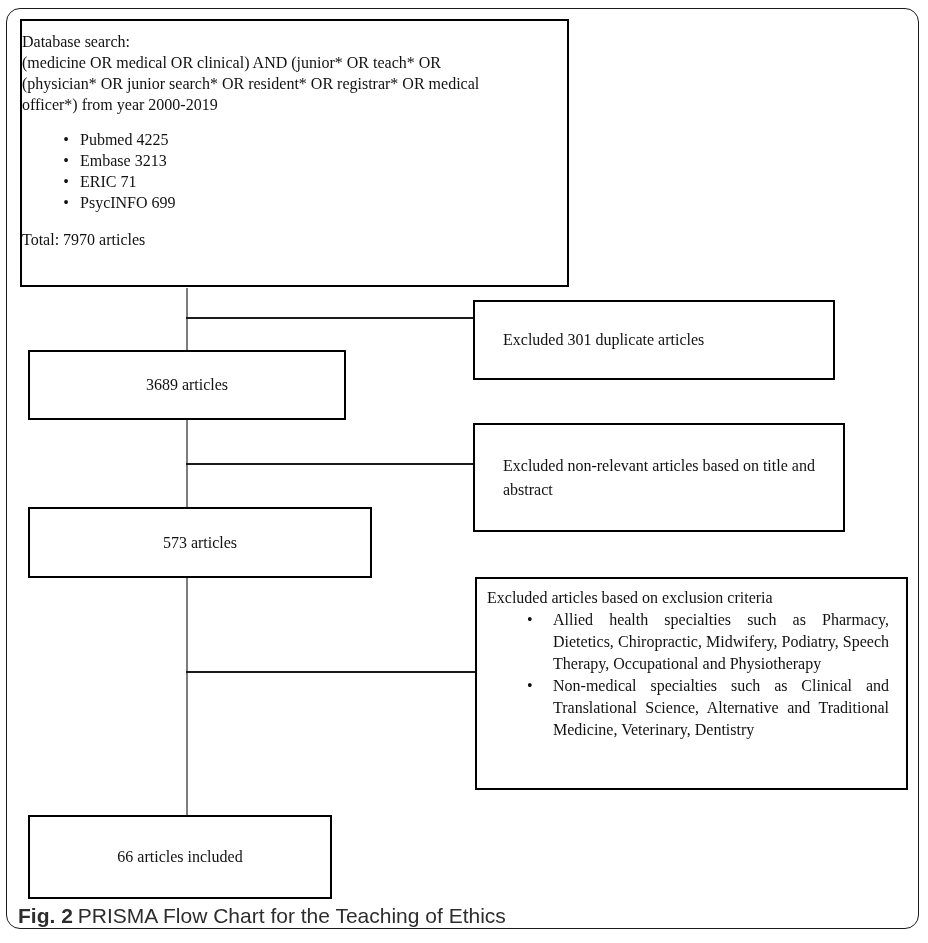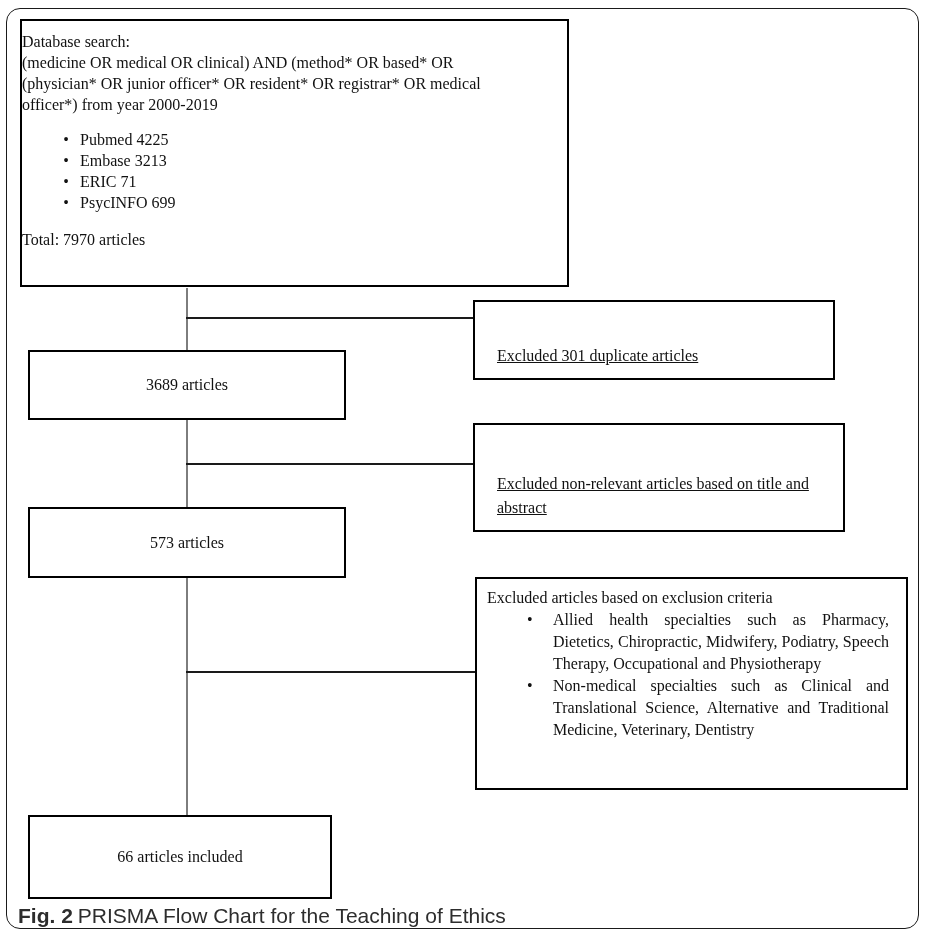--- a/index.html
+++ b/index.html
@@ -48,29 +48,28 @@
   .total-line { margin-top: 16px; }
   
   .flow-box {
     display: flex;
     align-items: center;
     justify-content: center;
     text-align: center;
     border-width: 2.5px;
   }
   #box-7669 { left: 28px; top: 350px; width: 318px; height: 70px; }
-  #box-573  { left: 28px; top: 507px; width: 318px; height: 71px; }
+  #box-573  { left: 28px; top: 507px; width: 344px; height: 71px; }
   #box-66   { left: 28px; top: 815px; width: 304px; height: 84px; }
   
   .excl-box {
     display: flex;
-    align-items: flex-end;
-    padding: 10px 22px;
+    align-items: center;
+    padding: 10px 28px;
     line-height: 24px;
-    text-decoration: underline;
   }
   #box-dup { left: 473px; top: 300px; width: 362px; height: 80px; }
   #box-ta  { left: 473px; top: 423px; width: 372px; height: 109px; }
   #box-crit {
     left: 475px; top: 577px;
     width: 433px; height: 213px;
     padding: 8px 17px 8px 10px;
     line-height: 22px;
   }
   .crit-bullet { display: flex; margin-left: 40px; }
@@ -98,22 +97,22 @@
 </style>
 </head>
 <body>
 
 <div id="stage">
 
   <div class="frame"></div>
 
   <div class="box search-box">
     <div>Database search:</div>
-    <div>(medicine OR medical OR clinical) AND (method* OR based* OR</div>
-    <div>(physician* OR junior officer* OR resident* OR registrar* OR medical</div>
+    <div>(medicine OR medical OR clinical) AND (junior* OR teach* OR</div>
+    <div>(physician* OR junior search* OR resident* OR registrar* OR medical</div>
     <div>officer*) from year 2000-2019</div>
     <div class="db-list">
       <div class="db-item">
         <span class="db-marker">•</span>
         <span>Pubmed 4225</span>
       </div>
       <div class="db-item">
         <span class="db-marker">•</span>
         <span>Embase 3213</span>
       </div>

